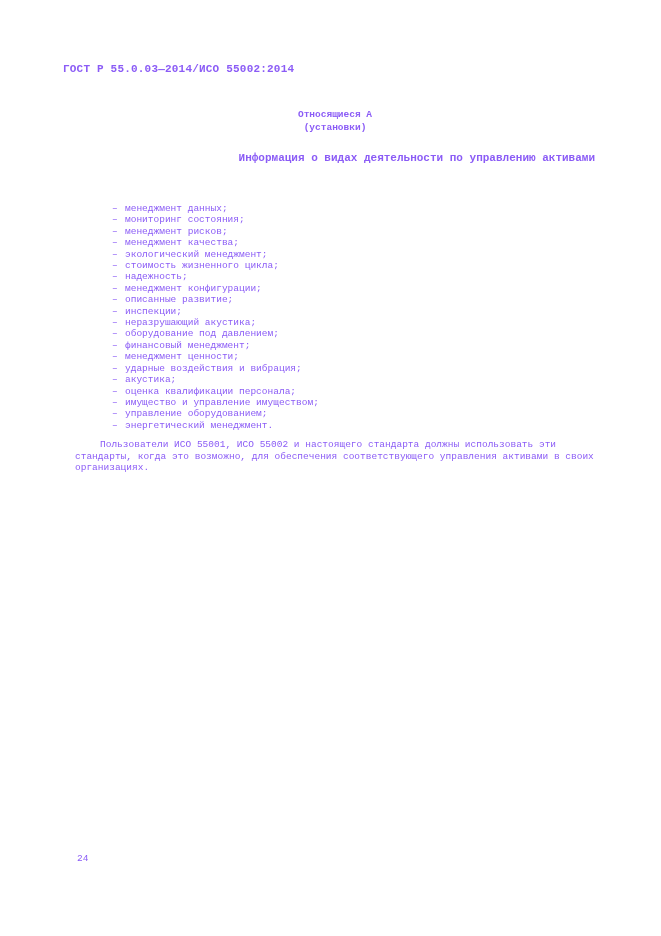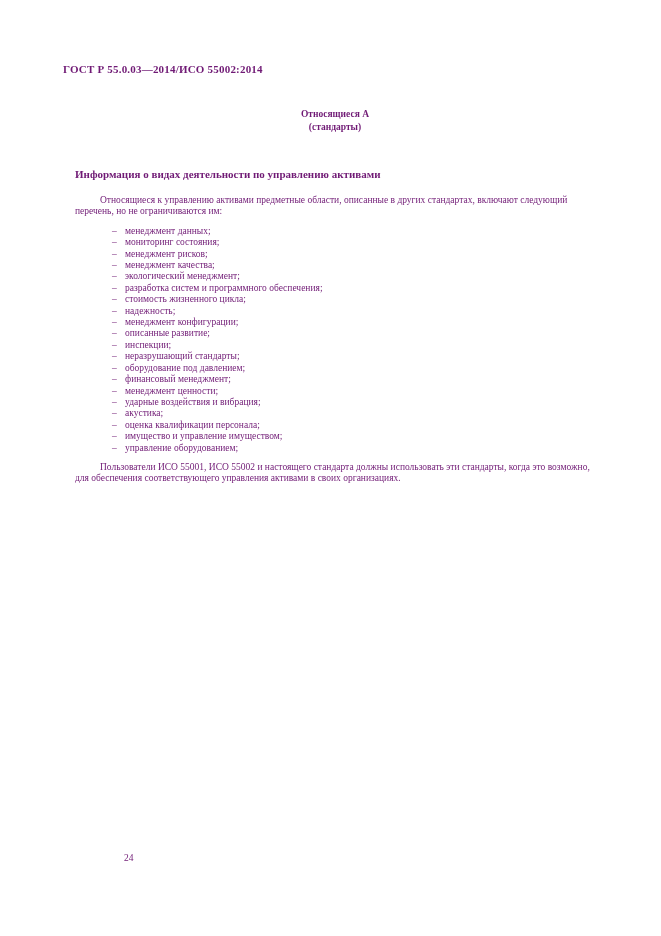--- a/index.html
+++ b/index.html
@@ -5,22 +5,22 @@
   html, body {
     margin: 0;
     padding: 0;
     background: #ffffff;
   }
   .page {
     position: relative;
     width: 661px;
     height: 936px;
     background: #ffffff;
-    color: #701a75;
-    font-family: Liberation Serif, serif;
+    color: #8b5cf6;
+    font-family: Liberation Mono, monospace;
     overflow: hidden;
   }
   .doc-header {
     position: absolute;
     top: 63px;
     left: 63px;
     font-size: 11px;
     font-weight: 700;
     letter-spacing: 0.2px;
     white-space: nowrap;
@@ -30,24 +30,24 @@
     top: 108px;
     left: 75px;
     width: 520px;
     text-align: center;
     font-size: 9.5px;
     font-weight: 700;
     line-height: 13px;
   }
   .doc-title {
     position: absolute;
-    top: 168px;
+    top: 152px;
     left: 75px;
     width: 520px;
-    text-align: left;
+    text-align: right;
     font-size: 11px;
     font-weight: 700;
     line-height: 13px;
   }
   .body-text {
     position: absolute;
     top: 195px;
     left: 75px;
     width: 520px;
     font-size: 9.5px;
@@ -66,78 +66,73 @@
   }
   .marker {
     display: inline-block;
     width: 13px;
   }
   .page-footer {
     position: absolute;
     top: 853px;
     left: 77px;
     font-size: 9.5px;
-    margin-left: 47px;
   }
 </style>
 </head>
 <body>
 
 <div class="page">
 
   <div class="doc-header">ГОСТ Р 55.0.03—2014/ИСО 55002:2014</div>
 
   <div class="annex">
     <div>Относящиеся А</div>
-    <div>(стандарты)</div>
+    <div>(установки)</div>
   </div>
 
   <div class="doc-title">Информация о видах деятельности по управлению активами</div>
 
   <div class="body-text">
 
-    <p class="para">Относящиеся к управлению активами предметные области, описанные в других стандартах, включают следующий перечень, но не ограничиваются им:</p>
 
     <div class="activity-list">
 
     <div class="list-item">
         <span class="marker">–</span><span>менеджмент данных;</span>
       </div>
         <div class="list-item">
         <span class="marker">–</span><span>мониторинг состояния;</span>
       </div>
         <div class="list-item">
         <span class="marker">–</span><span>менеджмент рисков;</span>
       </div>
         <div class="list-item">
         <span class="marker">–</span><span>менеджмент качества;</span>
       </div>
         <div class="list-item">
         <span class="marker">–</span><span>экологический менеджмент;</span>
       </div>
         <div class="list-item">
-        <span class="marker">–</span><span>разработка систем и программного обеспечения;</span>
-      </div>
-        <div class="list-item">
         <span class="marker">–</span><span>стоимость жизненного цикла;</span>
       </div>
         <div class="list-item">
         <span class="marker">–</span><span>надежность;</span>
       </div>
         <div class="list-item">
         <span class="marker">–</span><span>менеджмент конфигурации;</span>
       </div>
         <div class="list-item">
         <span class="marker">–</span><span>описанные развитие;</span>
       </div>
         <div class="list-item">
         <span class="marker">–</span><span>инспекции;</span>
       </div>
         <div class="list-item">
-        <span class="marker">–</span><span>неразрушающий стандарты;</span>
+        <span class="marker">–</span><span>неразрушающий акустика;</span>
       </div>
         <div class="list-item">
         <span class="marker">–</span><span>оборудование под давлением;</span>
       </div>
         <div class="list-item">
         <span class="marker">–</span><span>финансовый менеджмент;</span>
       </div>
         <div class="list-item">
         <span class="marker">–</span><span>менеджмент ценности;</span>
       </div>
@@ -149,20 +144,23 @@
       </div>
         <div class="list-item">
         <span class="marker">–</span><span>оценка квалификации персонала;</span>
       </div>
         <div class="list-item">
         <span class="marker">–</span><span>имущество и управление имуществом;</span>
       </div>
         <div class="list-item">
         <span class="marker">–</span><span>управление оборудованием;</span>
       </div>
+        <div class="list-item">
+        <span class="marker">–</span><span>энергетический менеджмент.</span>
+      </div>
       </div>
 
     <p class="para">Пользователи ИСО 55001, ИСО 55002 и настоящего стандарта должны использовать эти стандарты, когда это возможно, для обеспечения соответствующего управления активами в своих организациях.</p>
 
   </div>
 
   <div class="page-footer">24</div>
 
 </div>
 

